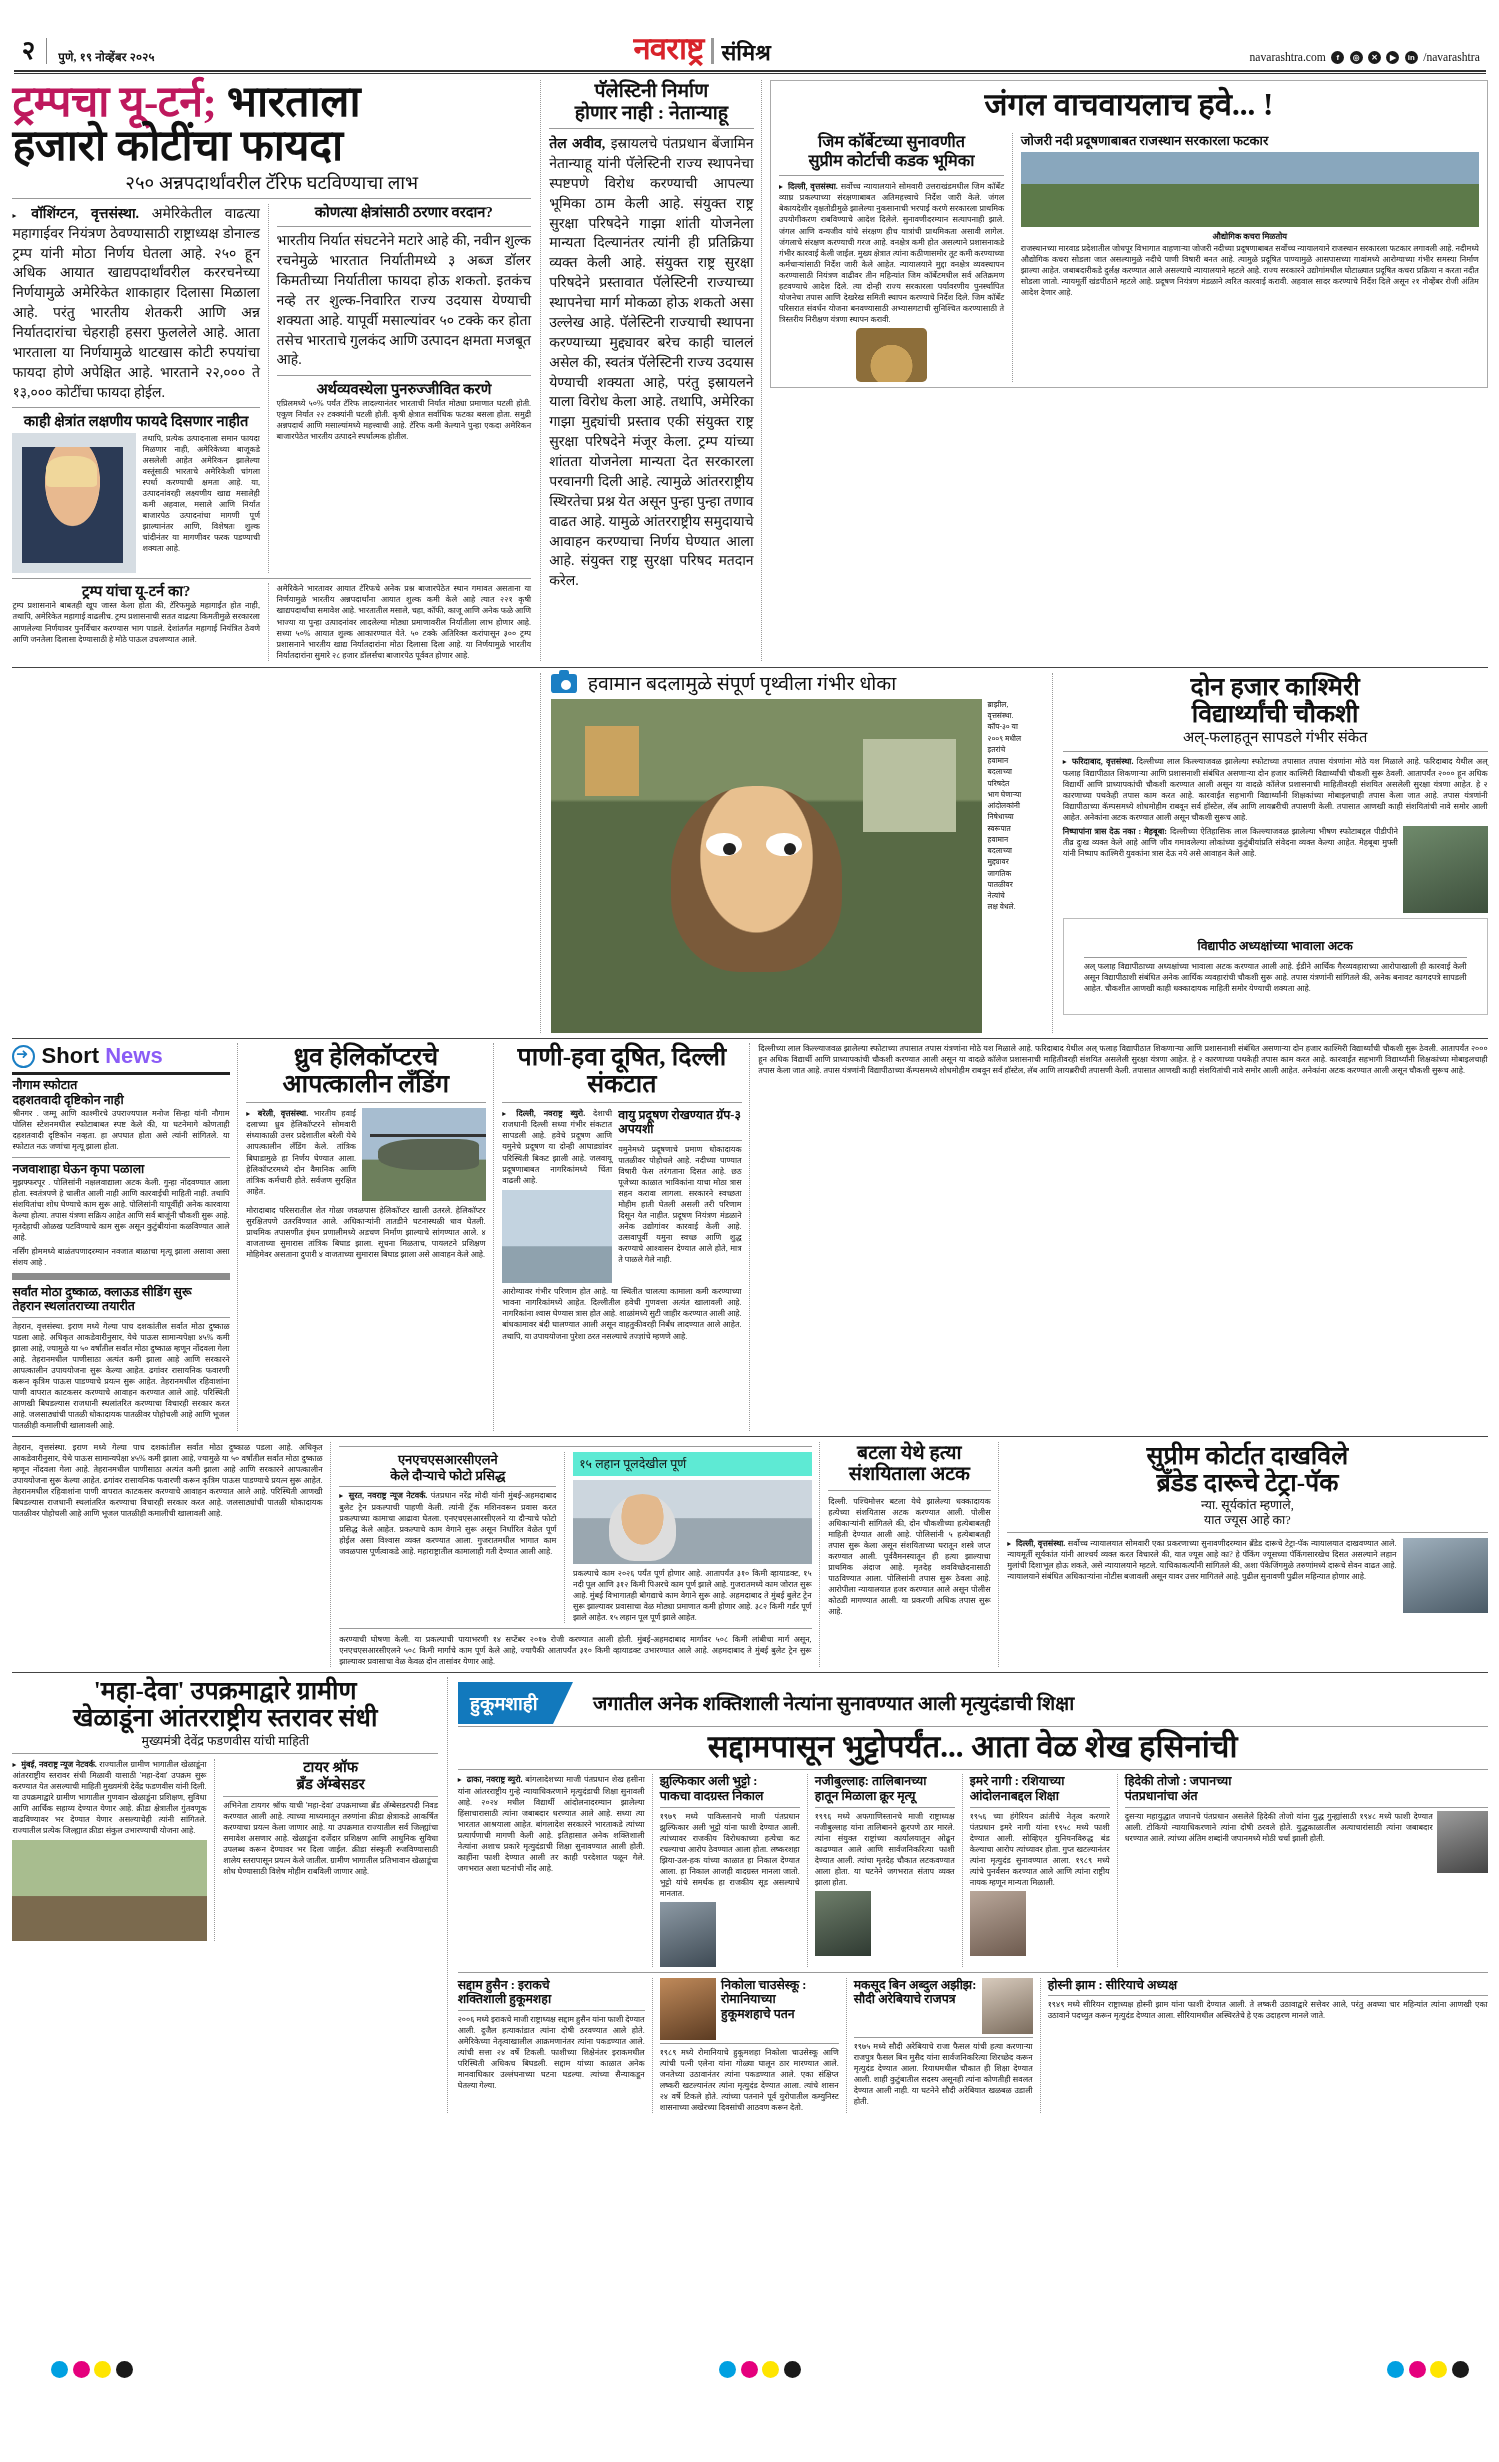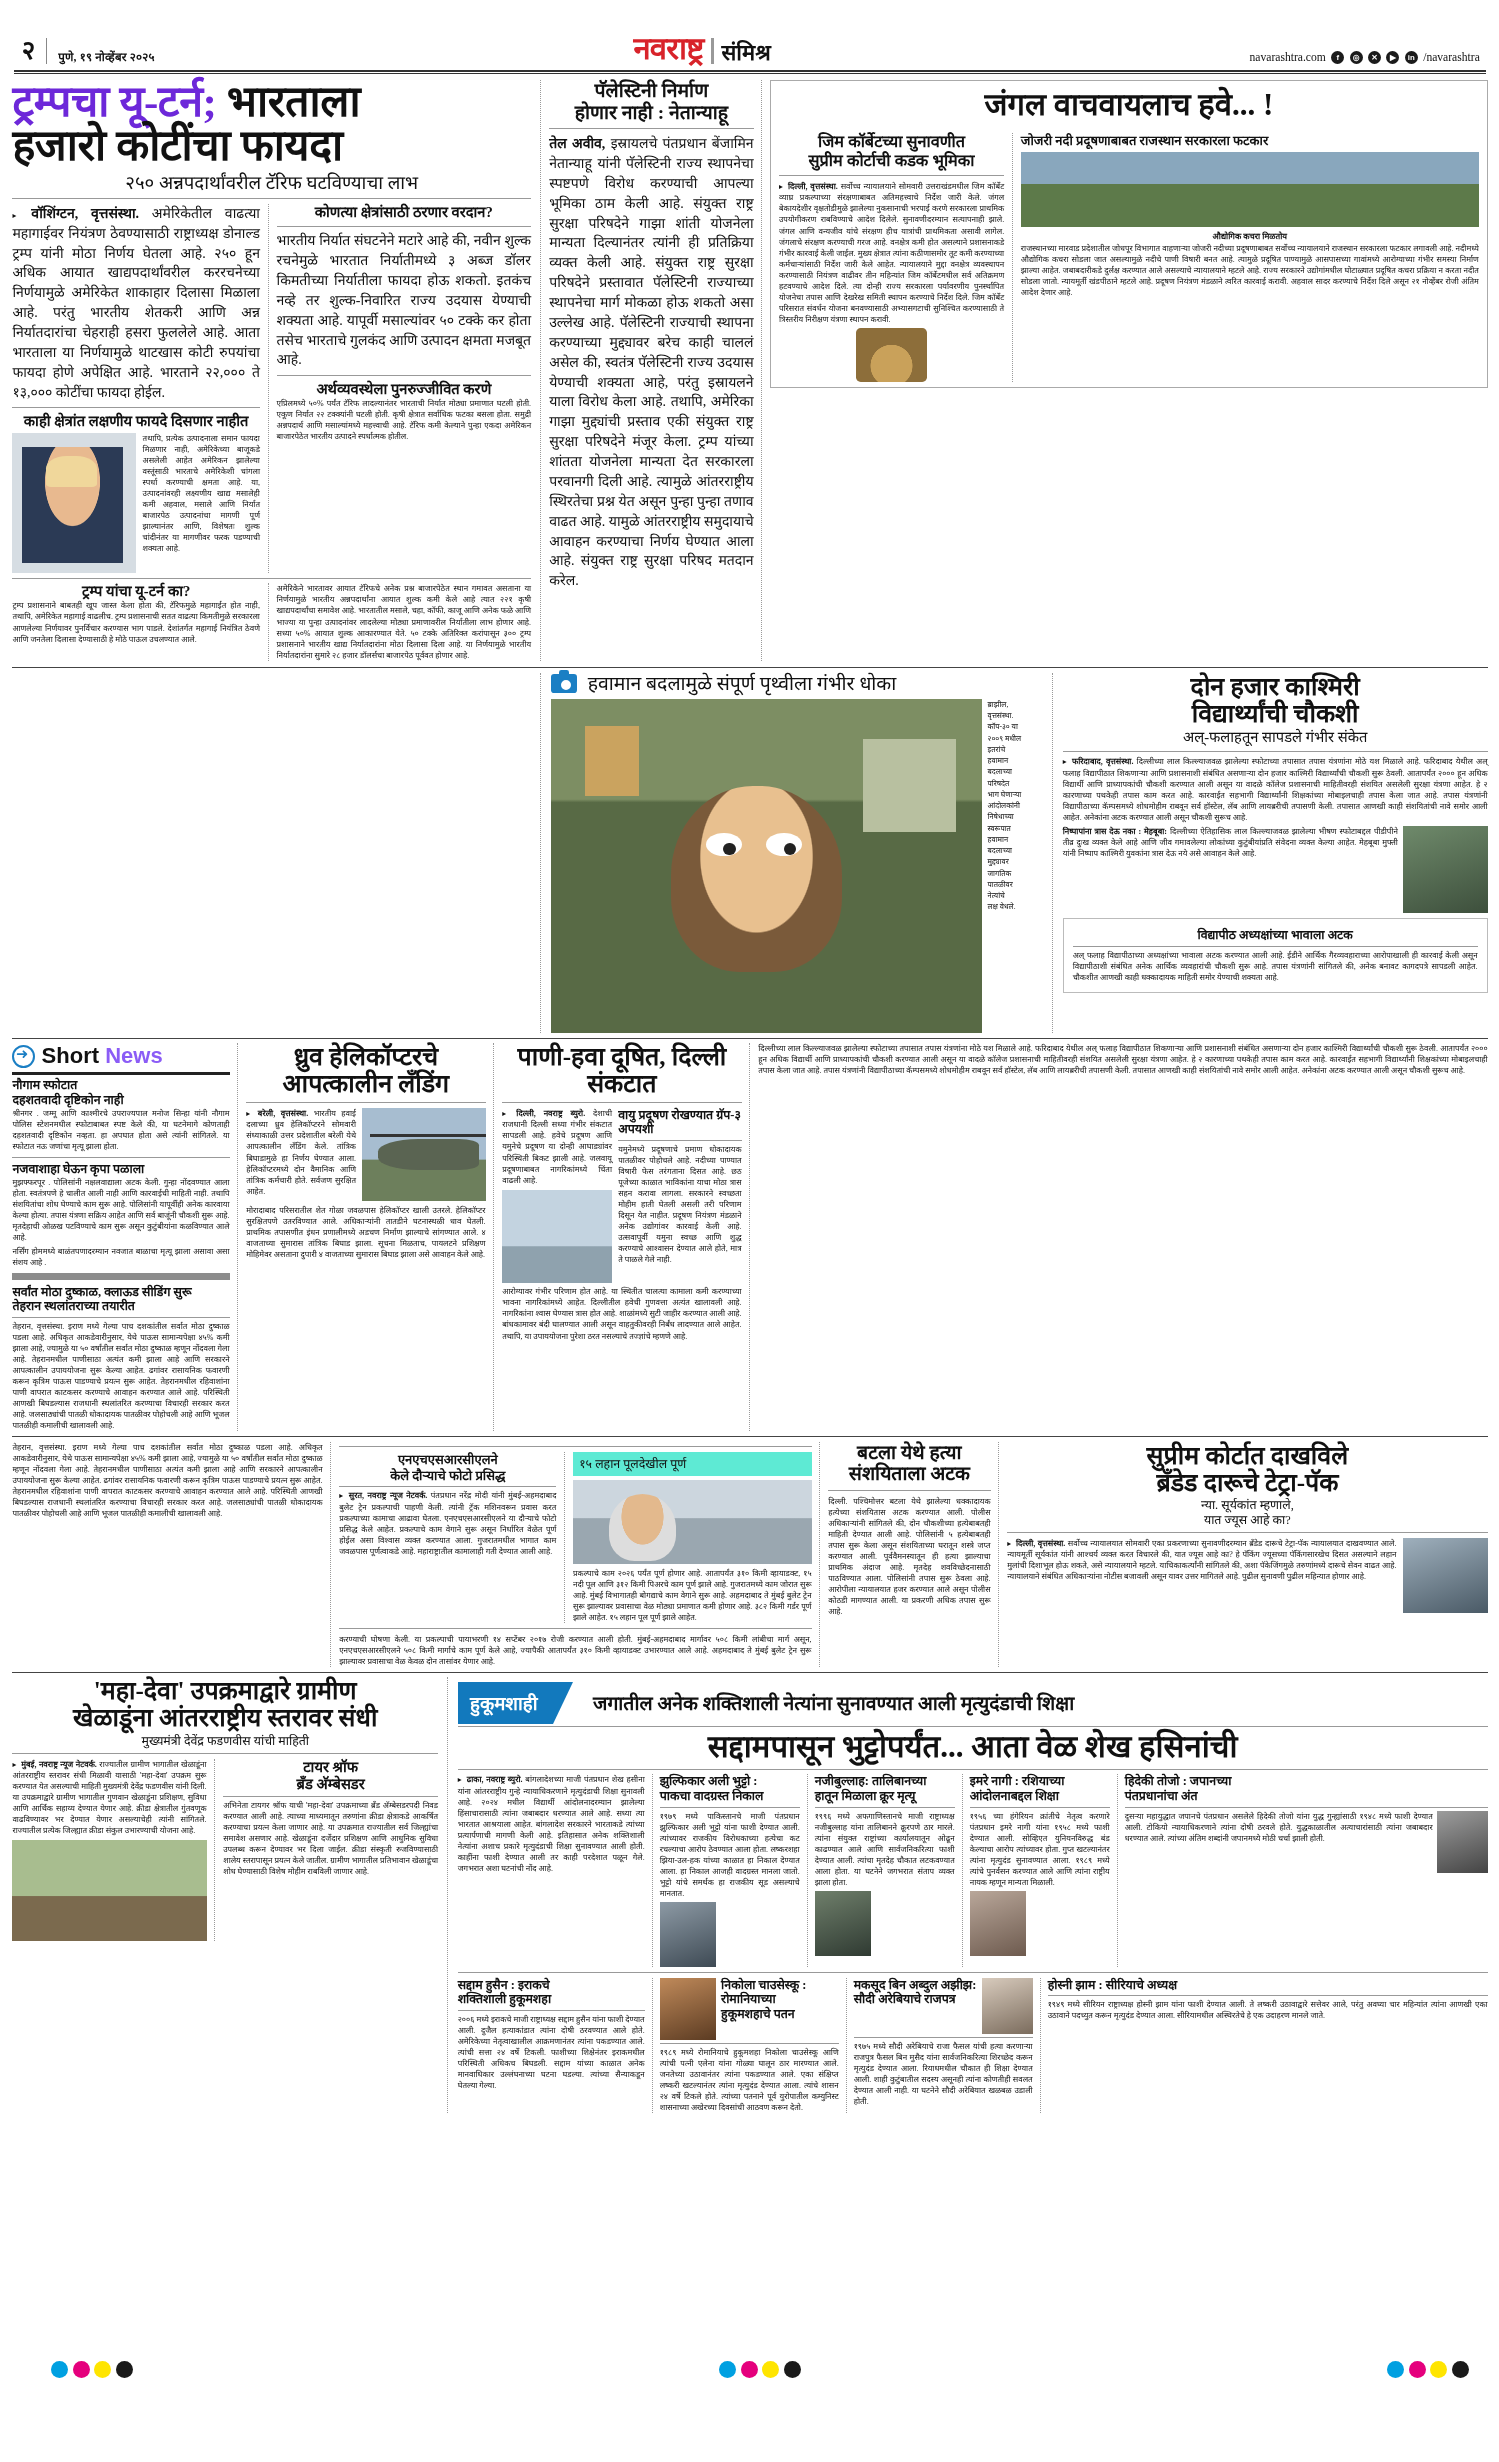--- a/index.html
+++ b/index.html
@@ -35,29 +35,29 @@
   .lead::before { content:"\25B8"; color:#111; font-size:7.8px; margin-right:2.3px; }
   .kicker { font-weight:bold; }
 
   h1,h2,h3,h4 { font-family:"Liberation Serif",serif; font-weight:bold; }
   .hl-xxl { font-size:43px; line-height:1.02; letter-spacing:-0.4px; }
   .hl-xl  { font-size:31px; line-height:1.06; }
   .hl-lg  { font-size:25px; line-height:1.08; }
   .hl-md  { font-size:19.4px; line-height:1.12; }
   .hl-sm  { font-size:14.7px; line-height:1.16; }
   .hl-xs  { font-size:12.4px; line-height:1.18; }
-  .red { color:#6d28d9; }
+  .red { color:#be185d; }
   .sub-hl { font-size:16.3px; font-weight:bold; line-height:1.15; }
   .sub-hl2{ font-size:13px; font-weight:bold; line-height:1.2; }
   .center{text-align:center;}
   .cap { font-size:8.2px; text-align:center; padding:2.3px 1.6px 0; font-weight:600; }
 
   
   .box { border:1.6px solid #aaa; padding:6.2px; }
-  .box-lite { border:0.8px solid #bbb; padding:9px; }
+  .box-lite { border:0.8px solid #bbb; padding:20px; }
   .grey-bar { background:#8c8c8c; height:7px; margin:4.7px 0; }
   .grey-band{ background:#5eead4; padding:4.7px 6.2px; }
 
   
   .shortnews-hd { display:flex; align-items:center; gap:6.2px; }
   .sn-icon { width:23px;height:23px;border:2.3px solid #1b7fc4;border-radius:50%;position:relative;display:inline-block;}
   .sn-icon:after{content:"\279C";position:absolute;left:1.6px;top:-2.3px;color:#1b7fc4;font-size:14.7px;font-weight:bold;font-family:"DejaVu Sans",sans-serif;}
   .sn-title { font-family:"Liberation Sans",sans-serif; font-size:22px; font-weight:bold; }
   .sn-title .g{color:#8b5cf6;}
 

